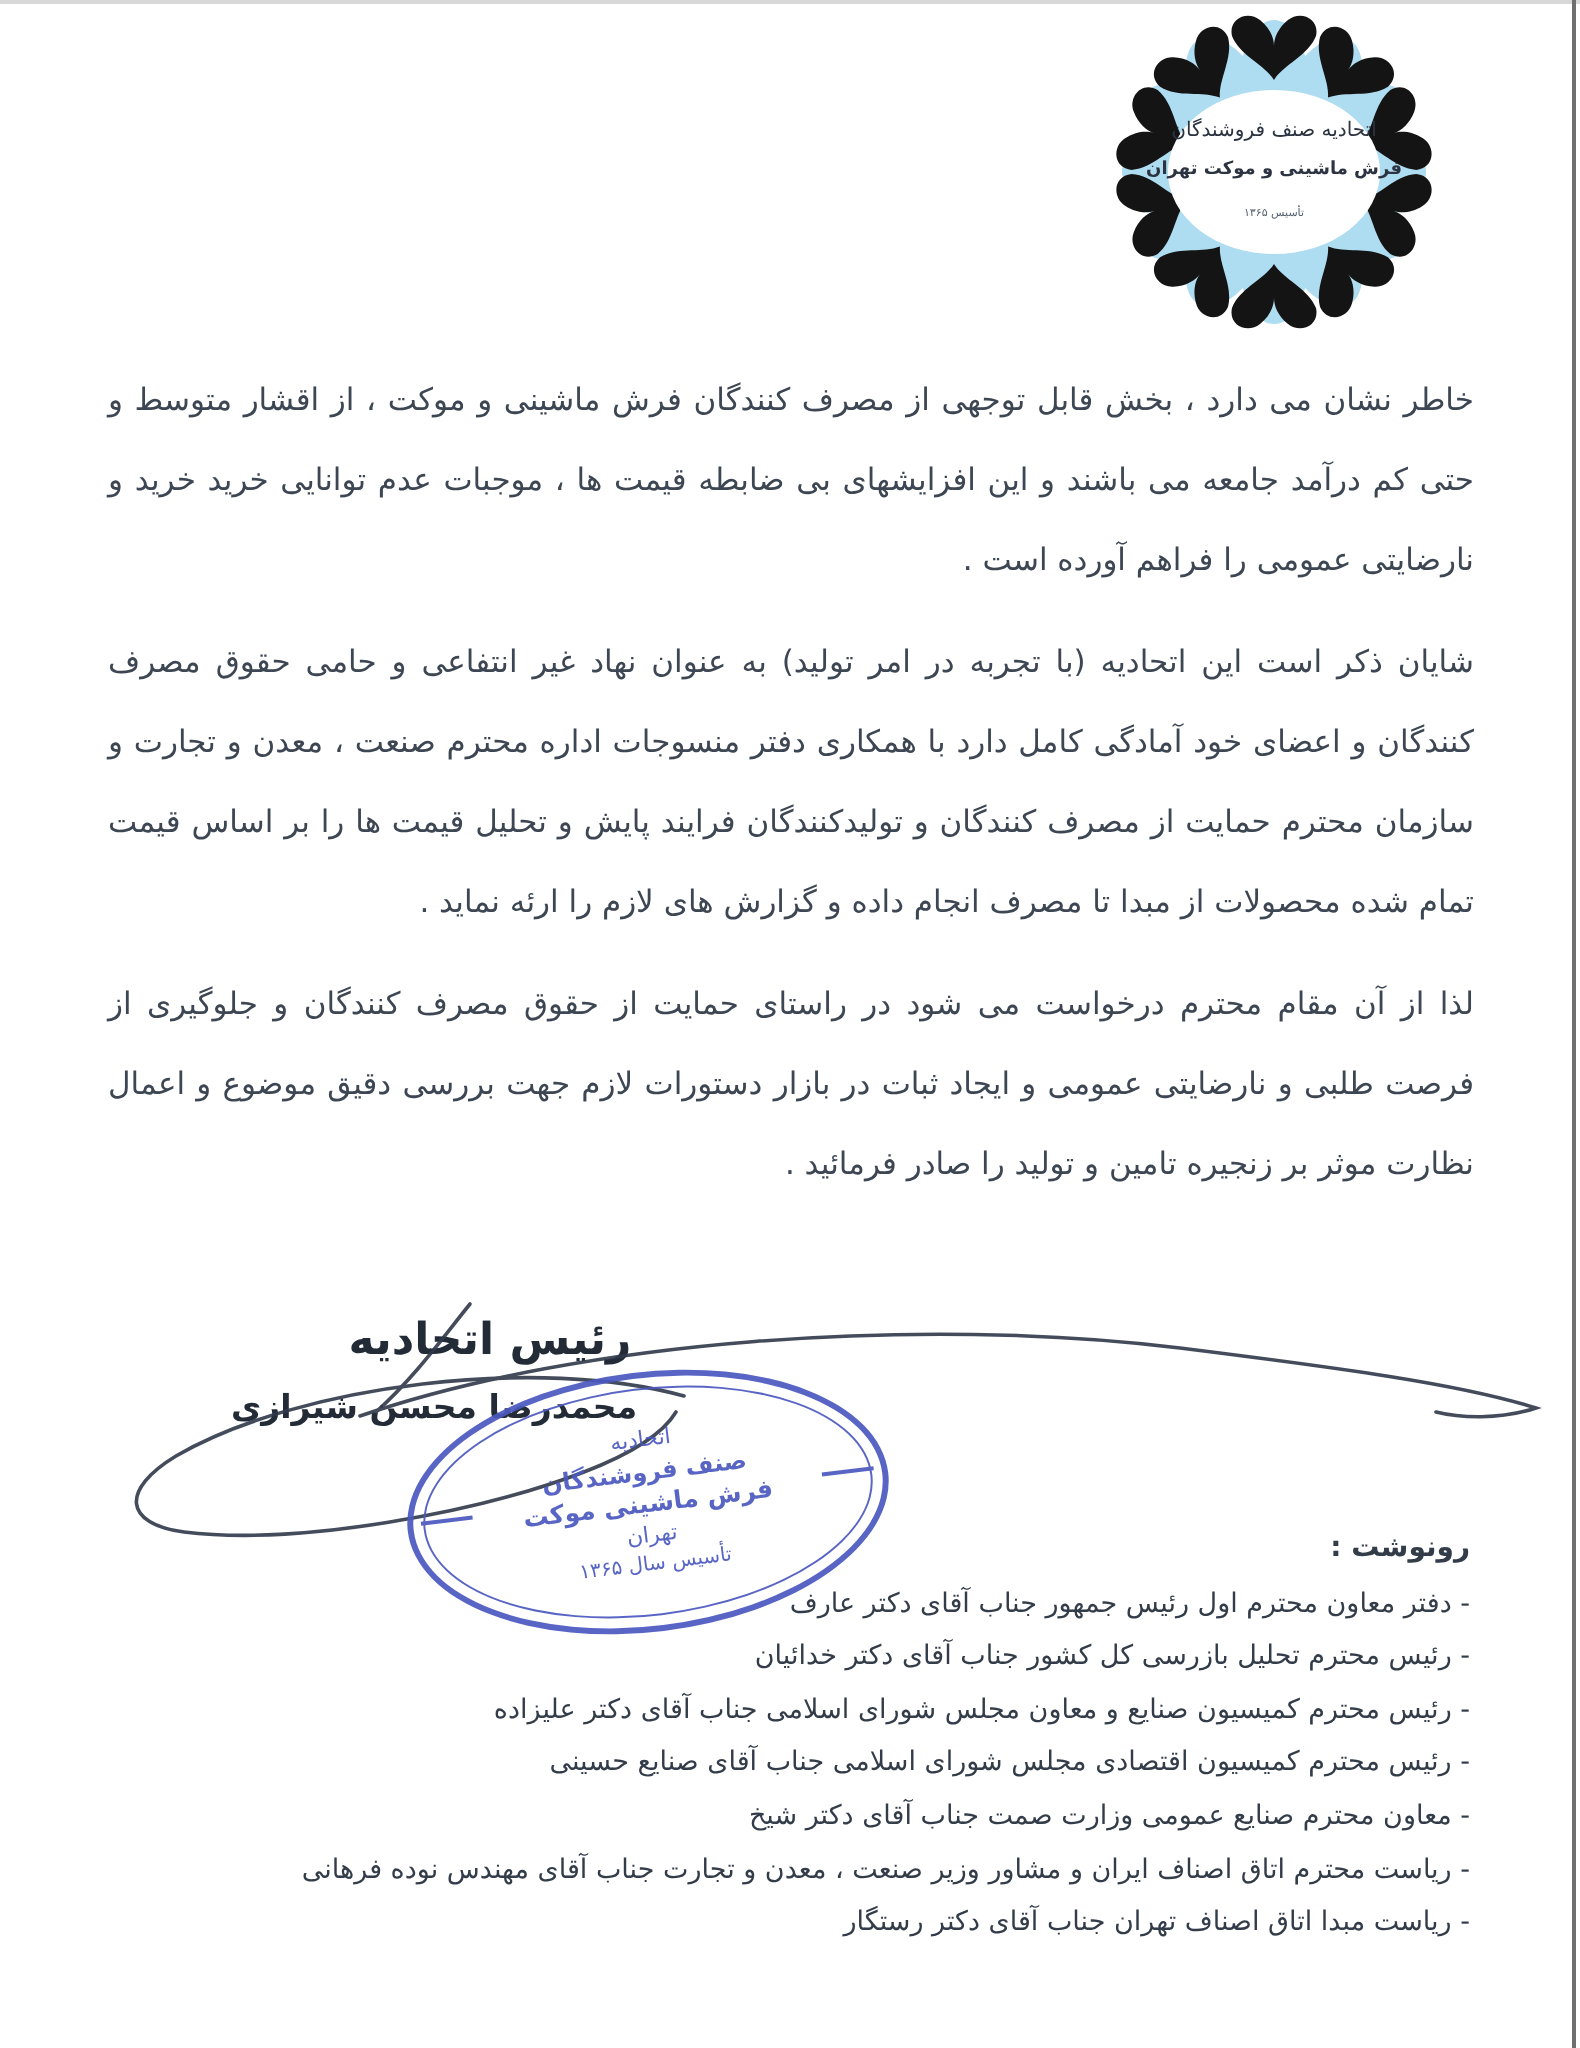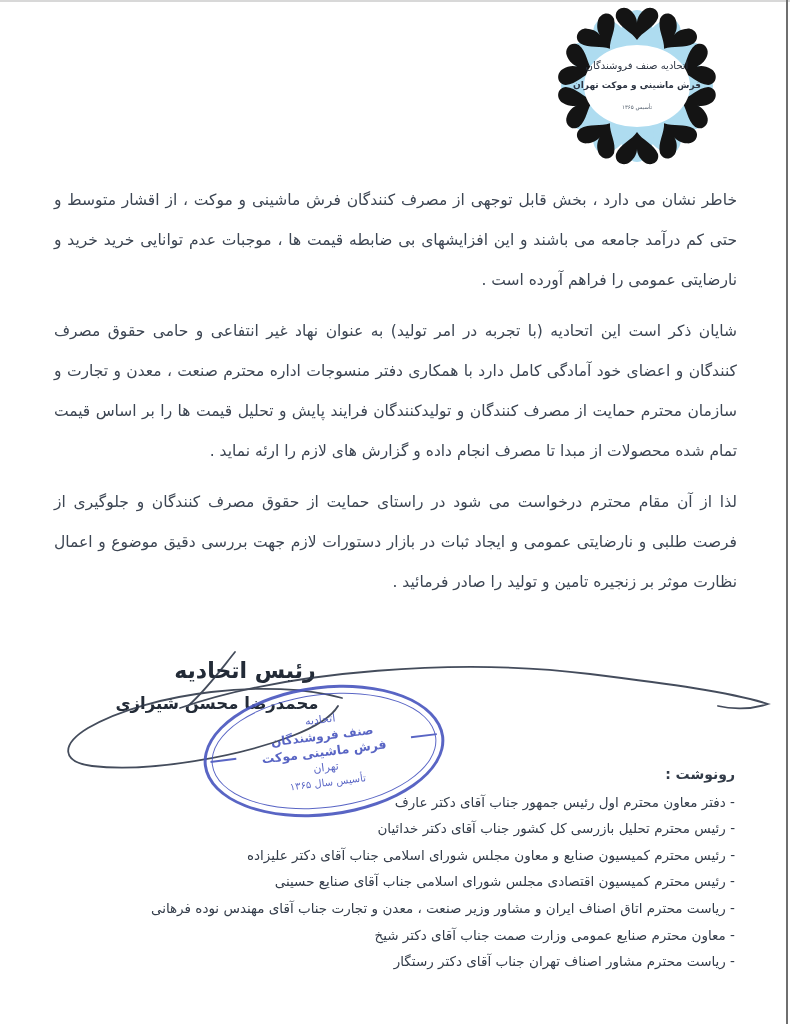--- a/index.html
+++ b/index.html
@@ -157,16 +157,16 @@
     <div class="stamp-l5">تأسیس سال ۱۳۶۵</div>
   </div>
 </div>
 
 <div class="cc">
   <p class="cc-heading">رونوشت :</p>
   <p class="cc-item">- دفتر معاون محترم اول رئیس جمهور جناب آقای دکتر عارف</p>
   <p class="cc-item">- رئیس محترم تحلیل بازرسی کل کشور جناب آقای دکتر خدائیان</p>
   <p class="cc-item">- رئیس محترم کمیسیون صنایع و معاون مجلس شورای اسلامی جناب آقای دکتر علیزاده</p>
   <p class="cc-item">- رئیس محترم کمیسیون اقتصادی مجلس شورای اسلامی جناب آقای صنایع حسینی</p>
+  <p class="cc-item">- معاون محترم صنایع عمومی وزارت صمت جناب آقای دکتر شیخ</p>
   <p class="cc-item">- ریاست محترم اتاق اصناف ایران و مشاور وزیر صنعت ، معدن و تجارت جناب آقای مهندس نوده فرهانی</p>
-  <p class="cc-item">- معاون محترم صنایع عمومی وزارت صمت جناب آقای دکتر شیخ</p>
-  <p class="cc-item">- ریاست محترم مشاور اصناف تهران جناب آقای دکتر رستگار</p>
+  <p class="cc-item">- ریاست مبدا اتاق اصناف تهران جناب آقای دکتر رستگار</p>
 </div>
 
 </body></html>

